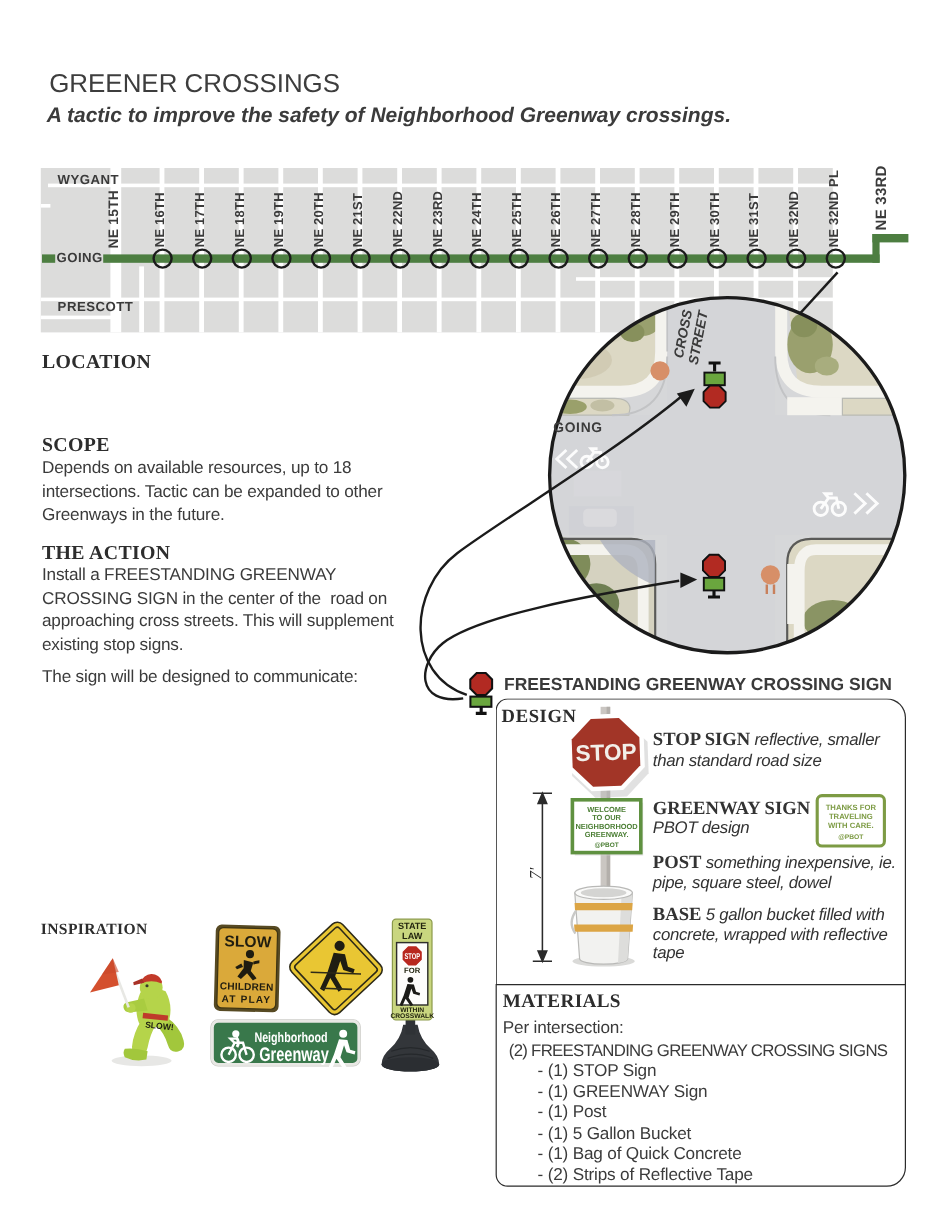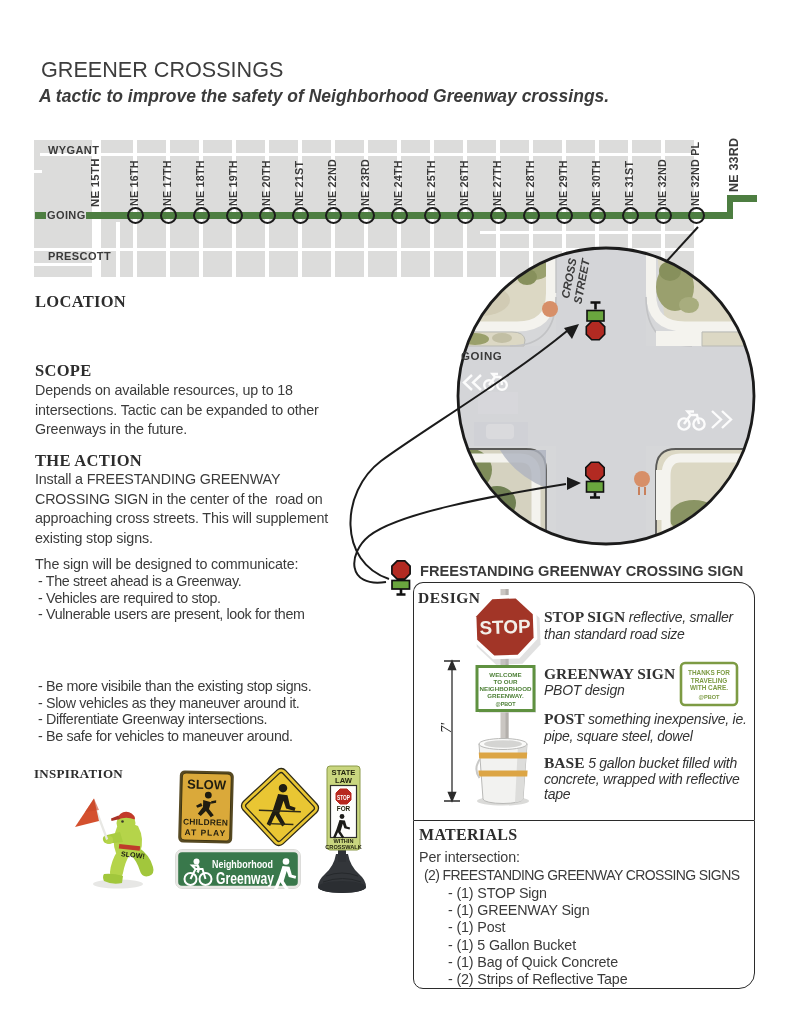--- a/index.html
+++ b/index.html
@@ -120,23 +120,21 @@
 
   <div class="abs hdr" style="left:35px;top:292px;">LOCATION</div>
 
   <div class="abs hdr" style="left:35px;top:361px;">SCOPE</div>
   <div class="abs body" style="left:35px;top:381px;width:310px;">Depends on available resources, up to 18 intersections. Tactic can be expanded to other Greenways in the future.</div>
 
   <div class="abs hdr" style="left:35px;top:451px;">THE ACTION</div>
   <div class="abs body" style="left:35px;top:470px;width:320px;">Install a FREESTANDING GREENWAY CROSSING SIGN in the center of the&nbsp; road on approaching cross streets. This will supplement existing stop signs.</div>
 
   <div class="abs body" style="left:35px;top:555px;width:340px;">The sign will be designed to communicate:</div>
-  <div class="abs bullets" style="left:38px;top:573px;width:340px;">- The street ahead is a Greenway.<br>- Vehicles are required to stop.<br>- Vulnerable users are present, look for them</div>
-
-  <div class="abs bullets" style="left:38px;top:678px;width:345px;">- Be more visibile than the existing stop signs.<br>- Slow vehicles as they maneuver around it.<br>- Differentiate Greenway intersections.<br>- Be safe for vehicles to maneuver around.</div>
+
 
   <div class="abs hdr" style="left:34px;top:766px;font-size:13px;">INSPIRATION</div>
 
   <div class="abs fgcs">FREESTANDING GREENWAY CROSSING SIGN</div>
 
   <div id="designbox" class="abs"></div>
   <div class="abs hdr" style="left:418px;top:589px;letter-spacing:0.5px;font-size:15.5px;">DESIGN</div>
 
   <div class="abs dtxt" style="left:544px;top:608px;width:210px;"><b>STOP SIGN</b> <i>reflective, smaller than standard road size</i></div>
   <div class="abs dtxt" style="left:544px;top:666px;width:160px;line-height:15.5px;"><b>GREENWAY SIGN</b><br><i>PBOT design</i></div>

